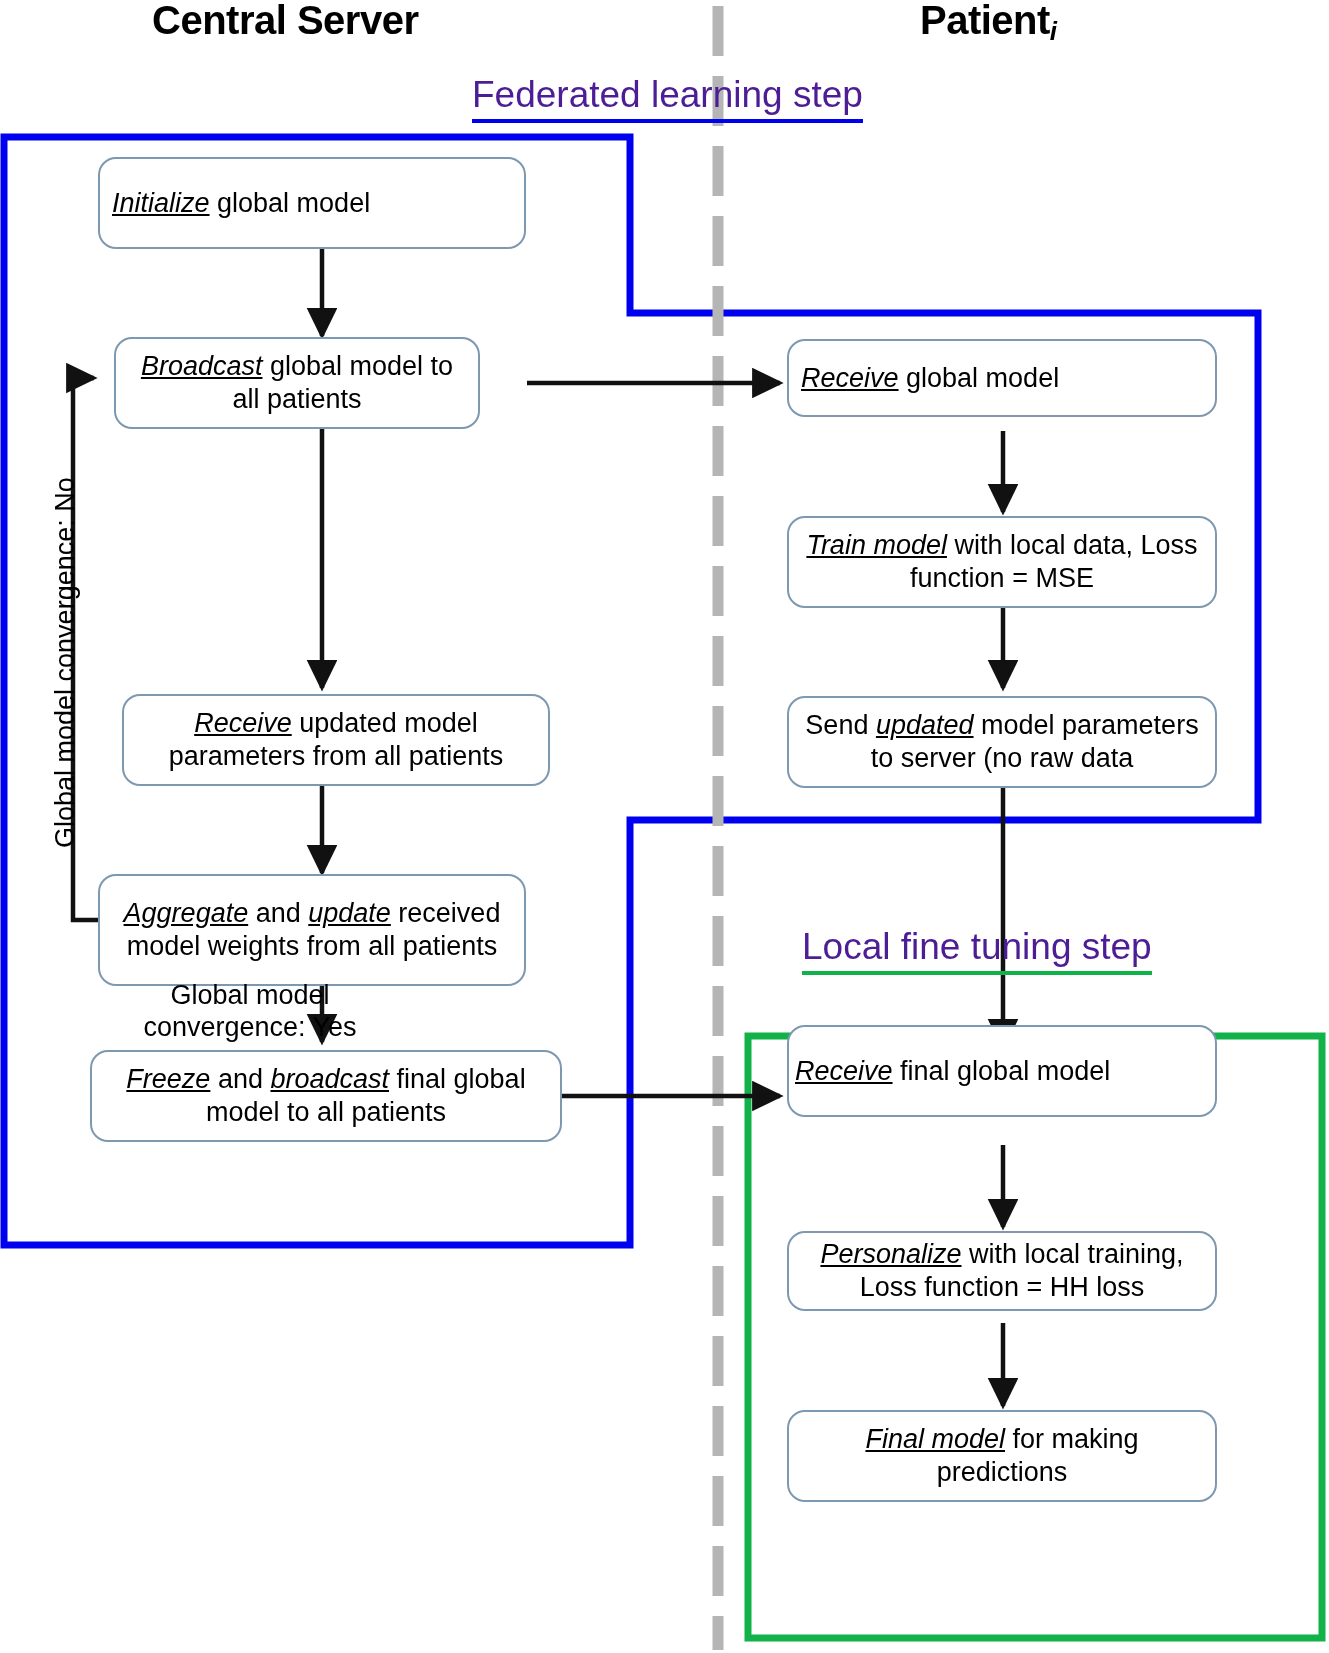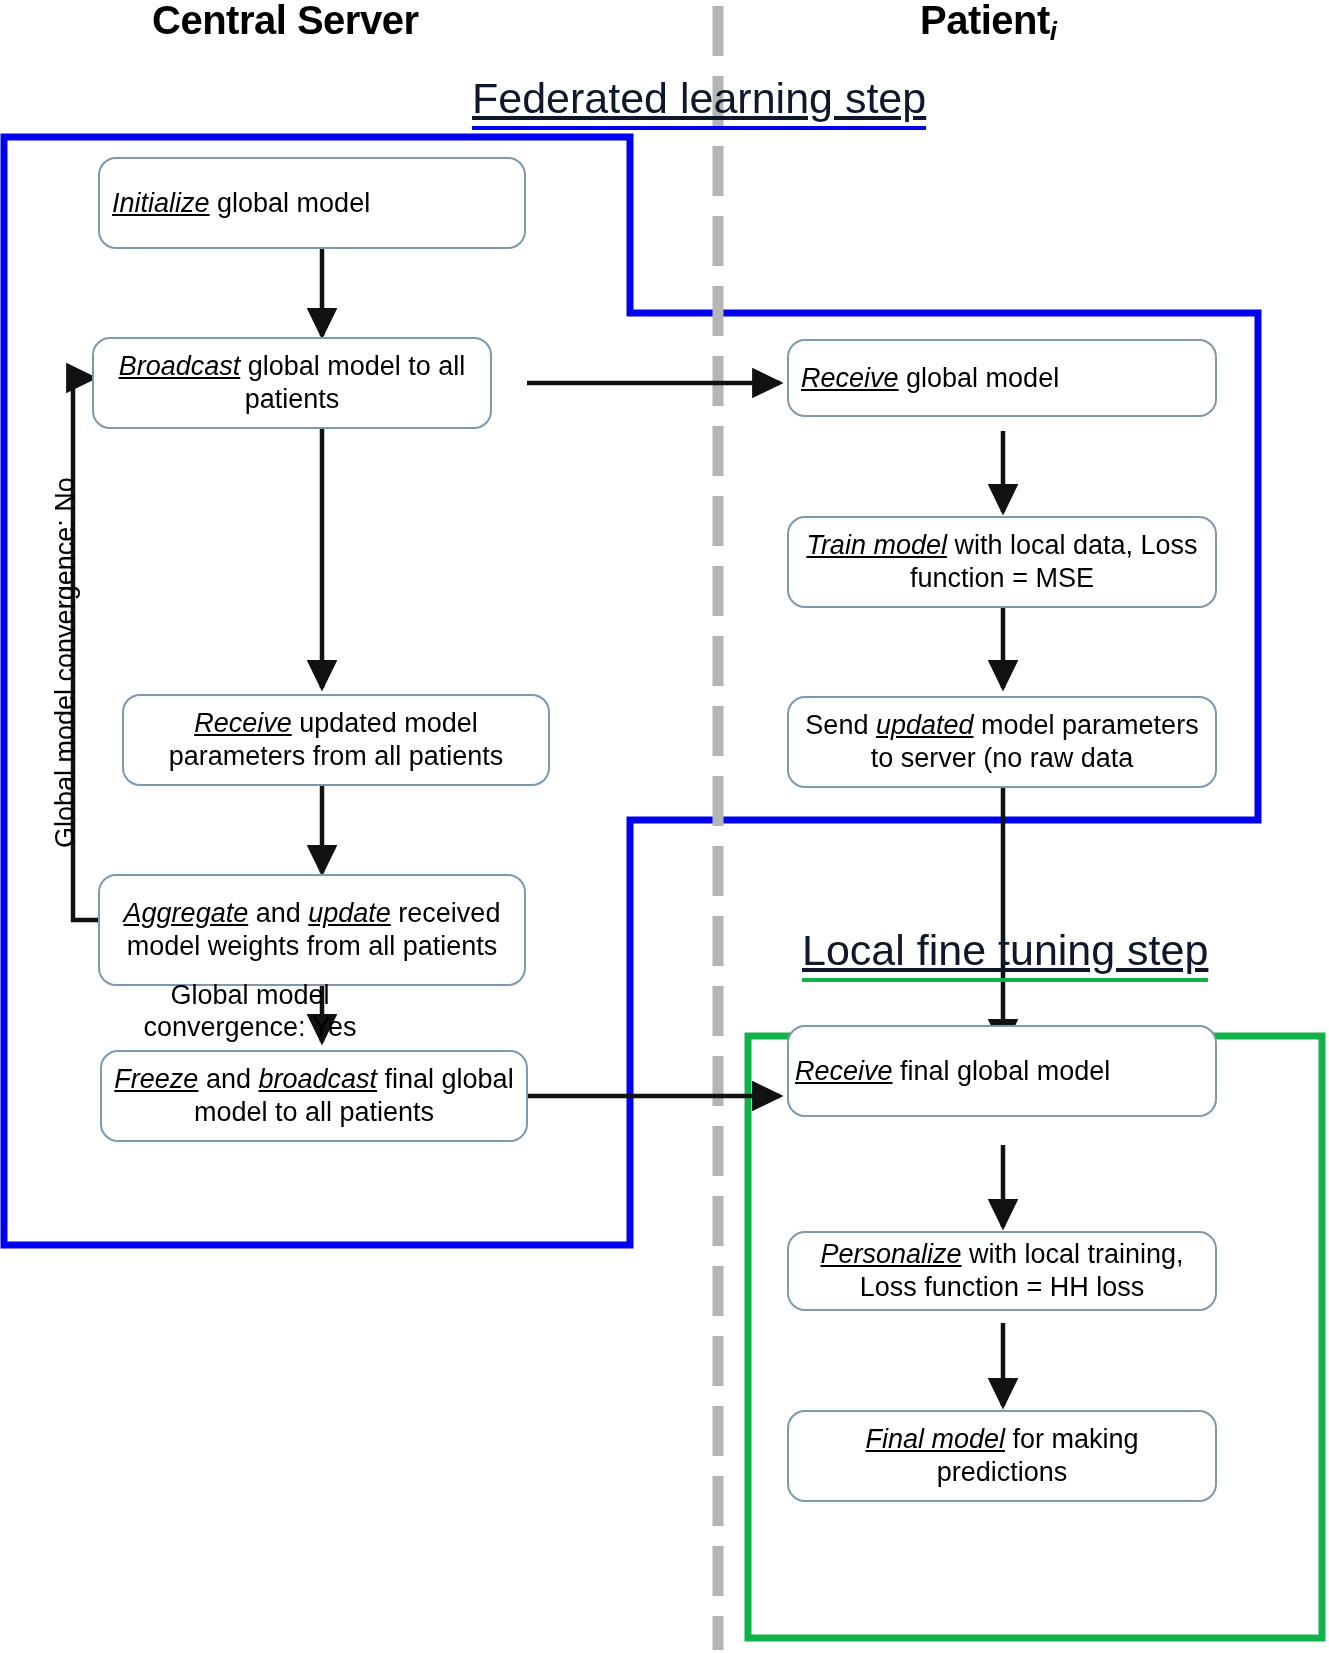--- a/index.html
+++ b/index.html
@@ -7,23 +7,22 @@
   #stage{position:relative;width:1329px;height:1653px;background:#fff;overflow:hidden;}
   svg.layer{position:absolute;left:0;top:0;width:1329px;height:1653px;}
 
   .col-title{
     position:absolute;font-weight:bold;font-size:40px;color:#000;
     letter-spacing:-0.5px;white-space:nowrap;
   }
   .col-title .sub{font-size:26px;font-style:italic;vertical-align:-6px;}
 
   .step-title{
-    position:absolute;font-size:43px;color:#0f172a;white-space:nowrap;
+    position:absolute;font-size:37px;color:#4c1d95;white-space:nowrap;
     padding-bottom:3px;
-    text-decoration:underline;
   }
   .step-title.blue{border-bottom:4px solid #0000f0;}
   .step-title.green{border-bottom:4px solid #12b24a;}
 
   .node{
     position:absolute;box-sizing:border-box;
     border:2px solid #7e98b0;border-radius:18px;background:#fff;
     display:flex;align-items:center;text-align:center;
     font-size:27px;line-height:1.22;color:#000;padding:4px 12px;
   }
@@ -89,33 +88,33 @@
   </div>
 
   <div class="step-title blue" style="left:472px;top:74px;">Federated learning step</div>
 
   <div class="step-title green" style="left:802px;top:926px;">Local fine tuning step</div>
 
   <div class="node" style="left:98px;top:157px;width:428px;height:92px;">
     <span><em>Initialize</em><span> global model</span></span>
   </div>
 
-  <div class="node" style="left:92px;top:337px;width:400px;height:92px;">
+  <div class="node" style="left:114px;top:337px;width:366px;height:92px;">
     <span><em>Broadcast</em><span> global model to all patients</span></span>
   </div>
 
   <div class="node" style="left:98px;top:694px;width:428px;height:92px;margin-left:24px;">
     <span><em>Receive</em><span> updated model parameters from all patients</span></span>
   </div>
 
   <div class="node" style="left:98px;top:874px;width:428px;height:112px;">
     <span><em>Aggregate</em><span> and </span><em>update</em><span> received model weights from all patients</span></span>
   </div>
 
-  <div class="node" style="left:100px;top:1050px;width:428px;height:92px;">
+  <div class="node" style="left:90px;top:1050px;width:472px;height:92px;">
     <span><em>Freeze</em><span> and </span><em>broadcast</em><span> final global model to all patients</span></span>
   </div>
 
   <div class="node" style="left:787px;top:339px;width:430px;height:78px;">
     <span><em>Receive</em><span> global model</span></span>
   </div>
 
   <div class="node" style="left:787px;top:516px;width:430px;height:92px;">
     <span><em>Train model</em><span> with local data, Loss function = MSE</span></span>
   </div>

